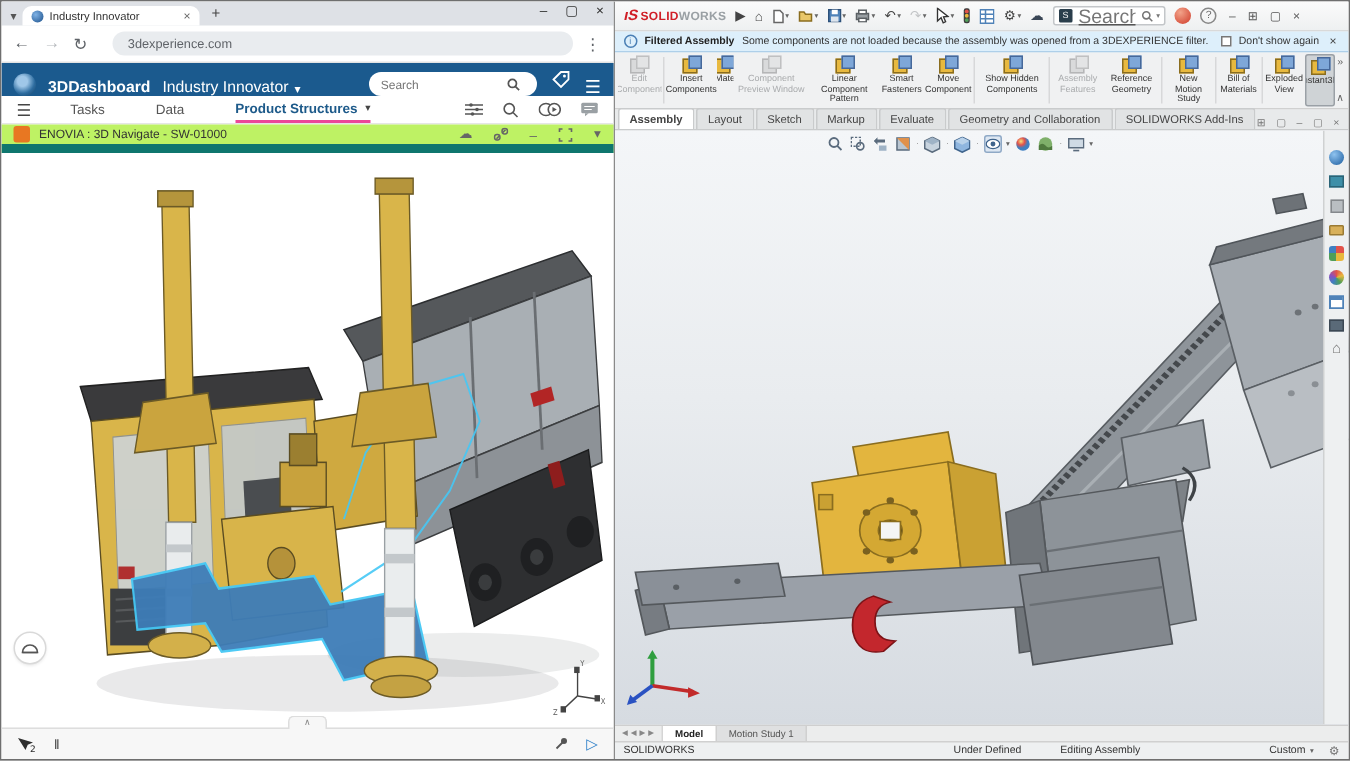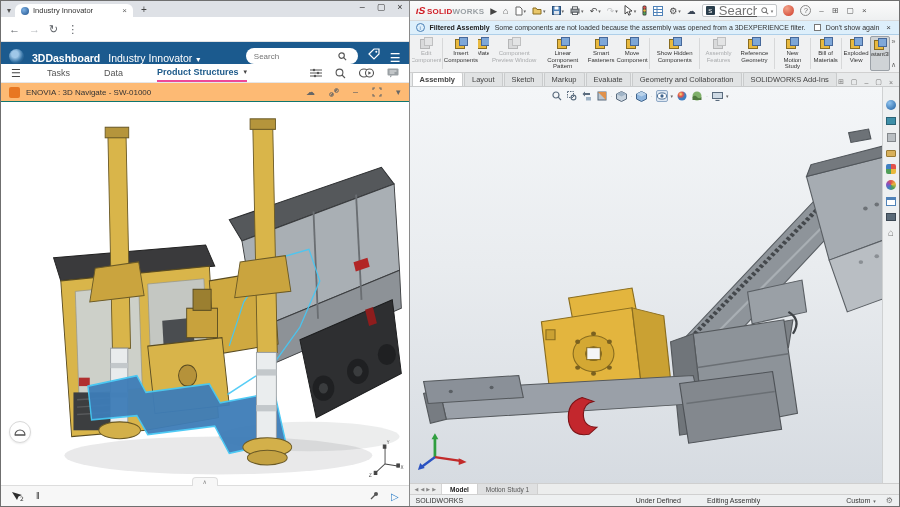--- a/index.html
+++ b/index.html
@@ -29,21 +29,21 @@
   .dsearch input{border:0;outline:0;background:transparent;width:86px;font-size:8px;color:#333;}
   .dsearch svg{flex:none;}
   .brandbar .tagic{margin:0 10px;}
   .hamb{font-size:12px;line-height:1;}
   .tabrow{height:19px;background:#fff;border-bottom:1px solid #e6e6e6;display:flex;align-items:center;padding:0 10px;}
   .tabrow .hamb2{font-size:11px;color:#444;margin-right:26px;}
   .dtab{font-size:9px;color:#555;margin-right:34px;height:100%;display:flex;align-items:center;}
   .dtab.active{color:#1d5a8a;border-bottom:2px solid #ec4899;font-weight:bold;}
   .dtab .c{font-size:7px;margin-left:5px;color:#444;}
   .tabrow .ricons{margin-left:auto;display:flex;align-items:center;gap:13px;}
-  .widgetbar{height:19px;background:#fdba74;border-bottom:1px solid #0f766e;display:flex;align-items:center;padding:0 8px;}
+  .widgetbar{height:19px;background:#bef264;border-bottom:6px solid #0f766e;display:flex;align-items:center;padding:0 8px;}
   .enovia{width:11px;height:11px;background:#e87722;border-radius:2px;margin-right:6px;flex:none;}
   .wtitle{font-size:8px;color:#333;}
   .widgetbar .wicons{margin-left:auto;display:flex;align-items:center;gap:14px;color:#666;}
   .widgetbar .wicons span{font-size:9px;}
   .lviewport{flex:1;position:relative;background:#fff;overflow:hidden;}
   .assistant{position:absolute;left:8px;bottom:42px;width:22px;height:22px;border:1px solid #d9d9d9;border-radius:50%;background:#fff;display:flex;align-items:center;justify-content:center;box-shadow:0 1px 2px rgba(0,0,0,.08);}
   .lbottombar{height:21px;background:#f7f7f7;border-top:1px solid #ddd;display:flex;align-items:center;padding:0 10px;position:relative;}
   .collapse-tab{position:absolute;top:-9px;left:50%;transform:translateX(-50%);width:26px;height:9px;background:#f7f7f7;border:1px solid #ddd;border-bottom:none;border-radius:4px 4px 0 0;font-size:6px;color:#888;text-align:center;line-height:8px;}
   .lbottombar .grp{display:flex;align-items:center;gap:12px;}
   .lbottombar .right{margin-left:auto;display:flex;align-items:center;gap:12px;}
@@ -134,20 +134,23 @@
         <span>–</span>
         <span>▢</span>
         <span>×</span>
       </div>
     </div>
 
     <div class="urlbar">
       <span class="navg">←</span>
       <span class="navg dis">→</span>
       <span class="navg">↻</span>
+      <div class="urlpill">
+        <span>3dexperience.com</span>
+      </div>
       <span class="navg" style="margin:0;">⋮</span>
     </div>
 
     <div class="brandbar">
       <span class="compass"></span>
       <span class="brandname">3DDashboard</span>
       <span class="workspace">Industry Innovator</span>
       <span class="brandcaret">▾</span>
       <div class="dsearch">
         <input placeholder="Search" style="">

